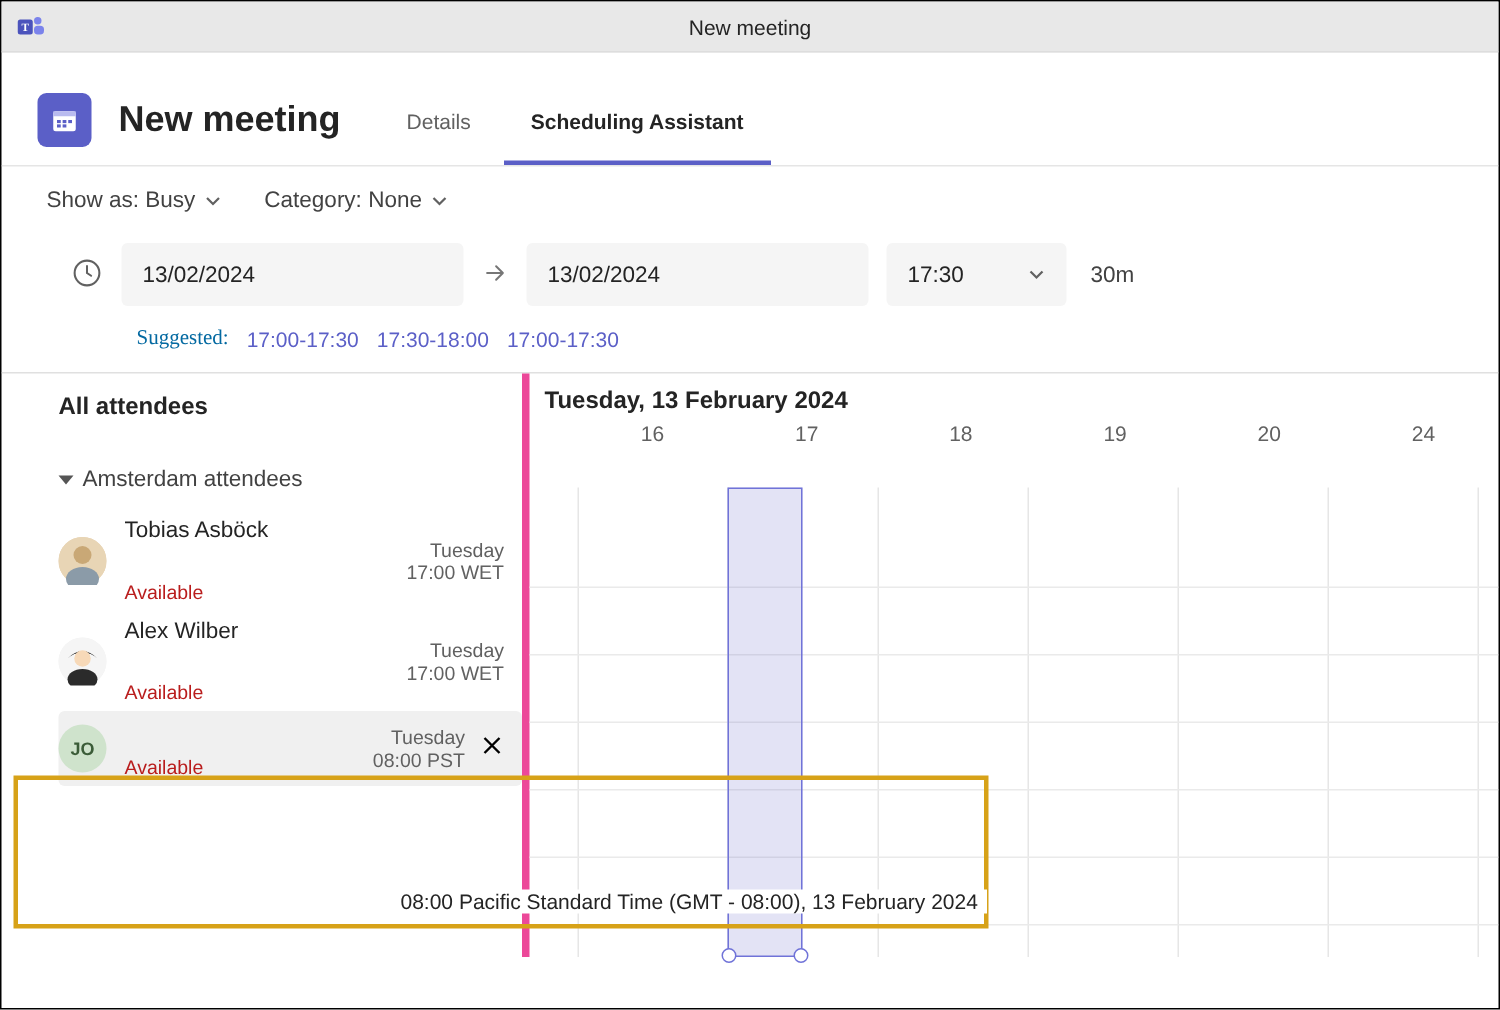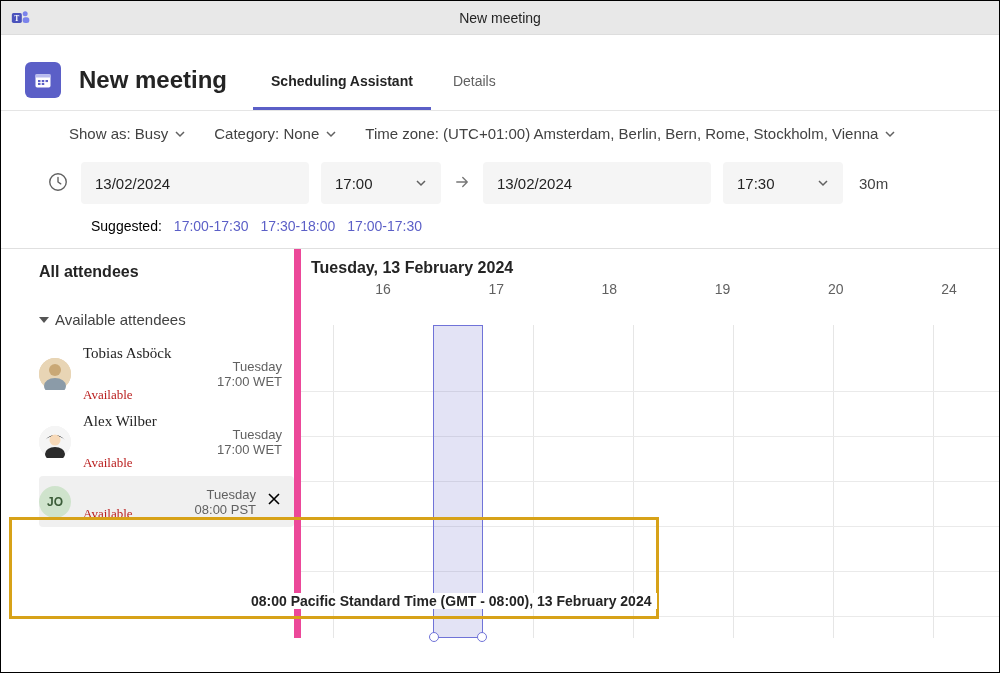--- a/index.html
+++ b/index.html
@@ -6,41 +6,41 @@
     body { font-family: "Segoe UI", -apple-system, sans-serif; font-size: 14px; color: #242424; background: #fff; width: 1000px; height: 673px; overflow: hidden; border: 1px solid #000; }
     .titlebar { height: 34px; background: #e8e8e8; display: flex; align-items: center; position: relative; border-bottom: 1px solid #ddd; }
     .titlebar .app-icon { margin-left: 10px; width: 20px; height: 20px; }
     .titlebar .title { position: absolute; left: 50%; transform: translateX(-50%); font-size: 14px; color: #242424; }
     .header { display: flex; align-items: center; padding: 14px 24px 0 24px; gap: 18px; border-bottom: 1px solid #e5e5e5; height: 76px; }
     .calendar-badge { width: 36px; height: 36px; border-radius: 6px; background: #5b5fc7; display: flex; align-items: center; justify-content: center; }
     .page-title { font-size: 24px; font-weight: 700; }
     .tabs { display: flex; align-items: flex-end; height: 100%; gap: 4px; margin-left: 8px; }
     .tab { padding: 0 18px 18px 18px; color: #616161; cursor: pointer; border-bottom: 3px solid transparent; }
     .tab.active { color: #242424; font-weight: 600; border-bottom-color: #5b5fc7; }
-    .options-bar { display: flex; align-items: flex-start; gap: 28px; padding: 14px 68px; font-size: 15px; color: #424242; }
+    .options-bar { display: flex; align-items: flex-start; gap: 28px; padding: 14px 30px; font-size: 15px; color: #424242; }
     .opt { display: flex; align-items: center; gap: 6px; cursor: pointer; }
     .chev { width: 12px; height: 12px; }
     .time-row { display: flex; align-items: center; gap: 12px; padding: 6px 46px 6px 46px; }
     .clock-icon { width: 22px; height: 22px; color: #666; }
     .field { background: #f5f5f5; border-radius: 4px; height: 42px; display: flex; align-items: center; padding: 0 14px; }
     .date-field { width: 228px; font-size: 15px; color: #242424; }
     .time-field { width: 120px; justify-content: space-between; font-size: 15px; }
     .arrow-right { color: #767676; }
     .duration { font-size: 15px; color: #424242; margin-left: 4px; }
     .suggested-row { display: flex; align-items: center; gap: 12px; padding: 8px 46px 14px 90px; font-size: 14px; }
-    .suggested-label { color: #000000; }
+    .suggested-label { color: #0369a1; font-family: Liberation Serif, serif; }
     .slot { color: #5b5fc7; cursor: pointer; }
     .scheduler { display: flex; border-top: 1px solid #e0e0e0; position: relative; height: 390px; }
-    .attendee-panel { width: 300px; padding: 14px 0 0 38px; border-right: 7px solid #ec4899; position: relative; }
+    .attendee-panel { width: 352px; padding: 14px 0 0 38px; border-right: 5px solid #ec4899; position: relative; }
     .attendee-panel h3 { font-size: 16px; font-weight: 600; margin-bottom: 30px; }
     .group-hdr { display: flex; align-items: center; gap: 6px; font-size: 15px; color: #424242; margin-bottom: 12px; }
     .tri { width: 0; height: 0; border-left: 5px solid transparent; border-right: 5px solid transparent; border-top: 6px solid #555; display: inline-block; }
     .attendee { display: flex; align-items: center; padding: 5px 12px 5px 0; position: relative; }
     .avatar { width: 32px; height: 32px; border-radius: 50%; background: #ccc; display: flex; align-items: center; justify-content: center; font-size: 12px; font-weight: 600; margin-right: 12px; flex-shrink: 0; }
-    .attendee-info { flex: 1; font-family: Liberation Serif, serif; }
+    .attendee-info { flex: 1; }
     .attendee-name { font-size: 15px; color: #242424; }
     .attendee-status { font-size: 13px; color: #b91c1c; margin-top: 25px; }
     .attendee-tz { text-align: right; font-size: 13px; color: #616161; }
     .attendee-tz .day { display: block; }
     .attendee-tz .time { display: block; }
     .attendee.selected { background: #f0f0f0; border-radius: 4px; justify-content: space-between; }
     .remove-x { margin-left: 10px; cursor: pointer; font-size: 18px; color: #000; }
     .avatar.jo { background: #cfe3cc; color: #3b5c38; }
     .avatar.ta { background: #e5d0b0; }
     .avatar.aw { background: #f2f2f2; color:#000; }
@@ -81,60 +81,48 @@
         <rect x="3" y="5" width="18" height="4" fill="#b9bbef"></rect>
         <rect x="6" y="12" width="3" height="2.5" fill="#5b5fc7"></rect>
         <rect x="10.5" y="12" width="3" height="2.5" fill="#5b5fc7"></rect>
         <rect x="15" y="12" width="3" height="2.5" fill="#5b5fc7"></rect>
         <rect x="6" y="15.5" width="3" height="2.5" fill="#5b5fc7"></rect>
         <rect x="10.5" y="15.5" width="3" height="2.5" fill="#5b5fc7"></rect>
       </svg>
   </div>
   <div class="page-title">New meeting</div>
   <div class="tabs">
+    <div class="tab">Details</div>
     <div class="tab active">Scheduling Assistant</div>
-    <div class="tab">Details</div>
   </div>
 </div>
 
 <div class="options-bar">
   <div class="opt">
     <span>Show as: Busy</span>
     <svg class="chev" viewBox="0 0 12 12">
         <path d="M2 4l4 4 4-4" stroke="#616161" stroke-width="1.5" fill="none"></path>
       </svg>
   </div>
   <div class="opt">
     <span>Category: None</span>
     <svg class="chev" viewBox="0 0 12 12">
         <path d="M2 4l4 4 4-4" stroke="#616161" stroke-width="1.5" fill="none"></path>
       </svg>
   </div>
-  <div class="opt">
-    <span>Time zone: (UTC+01:00) Amsterdam, Berlin, Bern, Rome, Stockholm, Vienna</span>
-    <svg class="chev" viewBox="0 0 12 12">
-        <path d="M2 4l4 4 4-4" stroke="#616161" stroke-width="1.5" fill="none"></path>
-      </svg>
-  </div>
 </div>
 
 <div class="time-row">
   <span>
     <svg class="clock-icon" viewBox="0 0 24 24">
         <circle cx="12" cy="12" r="9" stroke="#616161" stroke-width="1.5" fill="none"></circle>
         <path d="M12 7v5l3 2" stroke="#616161" stroke-width="1.5" fill="none" stroke-linecap="round"></path>
       </svg>
   </span>
   <div class="field date-field">13/02/2024</div>
-  <div class="field time-field">
-    <span>17:00</span>
-    <svg class="chev" viewBox="0 0 12 12">
-        <path d="M2 4l4 4 4-4" stroke="#616161" stroke-width="1.5" fill="none"></path>
-      </svg>
-  </div>
   <span class="arrow-right">
     <svg width="18" height="18" viewBox="0 0 24 24">
         <path d="M5 12h14M13 6l6 6-6 6" stroke="#767676" stroke-width="1.8" fill="none" stroke-linecap="round" stroke-linejoin="round"></path>
       </svg>
   </span>
   <div class="field date-field">13/02/2024</div>
   <div class="field time-field">
     <span>17:30</span>
     <svg class="chev" viewBox="0 0 12 12">
         <path d="M2 4l4 4 4-4" stroke="#616161" stroke-width="1.5" fill="none"></path>
@@ -149,21 +137,21 @@
   <span class="slot">17:30-18:00</span>
   <span class="slot">17:00-17:30</span>
 </div>
 
 <div class="scheduler">
 
   <div class="attendee-panel">
     <h3>All attendees</h3>
     <div class="group-hdr">
       <span class="tri"></span>
-      <span>Available attendees</span>
+      <span>Amsterdam attendees</span>
     </div>
 
     <div class="attendee">
       <div class="avatar ta">
         <svg viewBox="0 0 32 32">
             <circle cx="16" cy="16" r="16" fill="#e8d5b5"></circle>
             <circle cx="16" cy="12" r="6" fill="#c9a876"></circle>
             <ellipse cx="16" cy="28" rx="11" ry="8" fill="#8b9ba8"></ellipse>
           </svg>
       </div>
@@ -244,15 +232,15 @@
       <div class="hline" style="top:291px"></div>
 
       <div class="selection-band" style="left:132px; width:50px;">
         <span class="handle left"></span>
         <span class="handle right"></span>
       </div>
     </div>
   </div>
 
   <div class="highlight-box" style="left:8px; top:268px; width:650px; height:102px;"></div>
-  <div class="tooltip-bar" style="left:244px; top:344px;font-weight:bold;">08:00 Pacific Standard Time (GMT - 08:00), 13 February 2024</div>
+  <div class="tooltip-bar" style="left:260px; top:344px;">08:00 Pacific Standard Time (GMT - 08:00), 13 February 2024</div>
 
 </div>
 
 </body></html>

